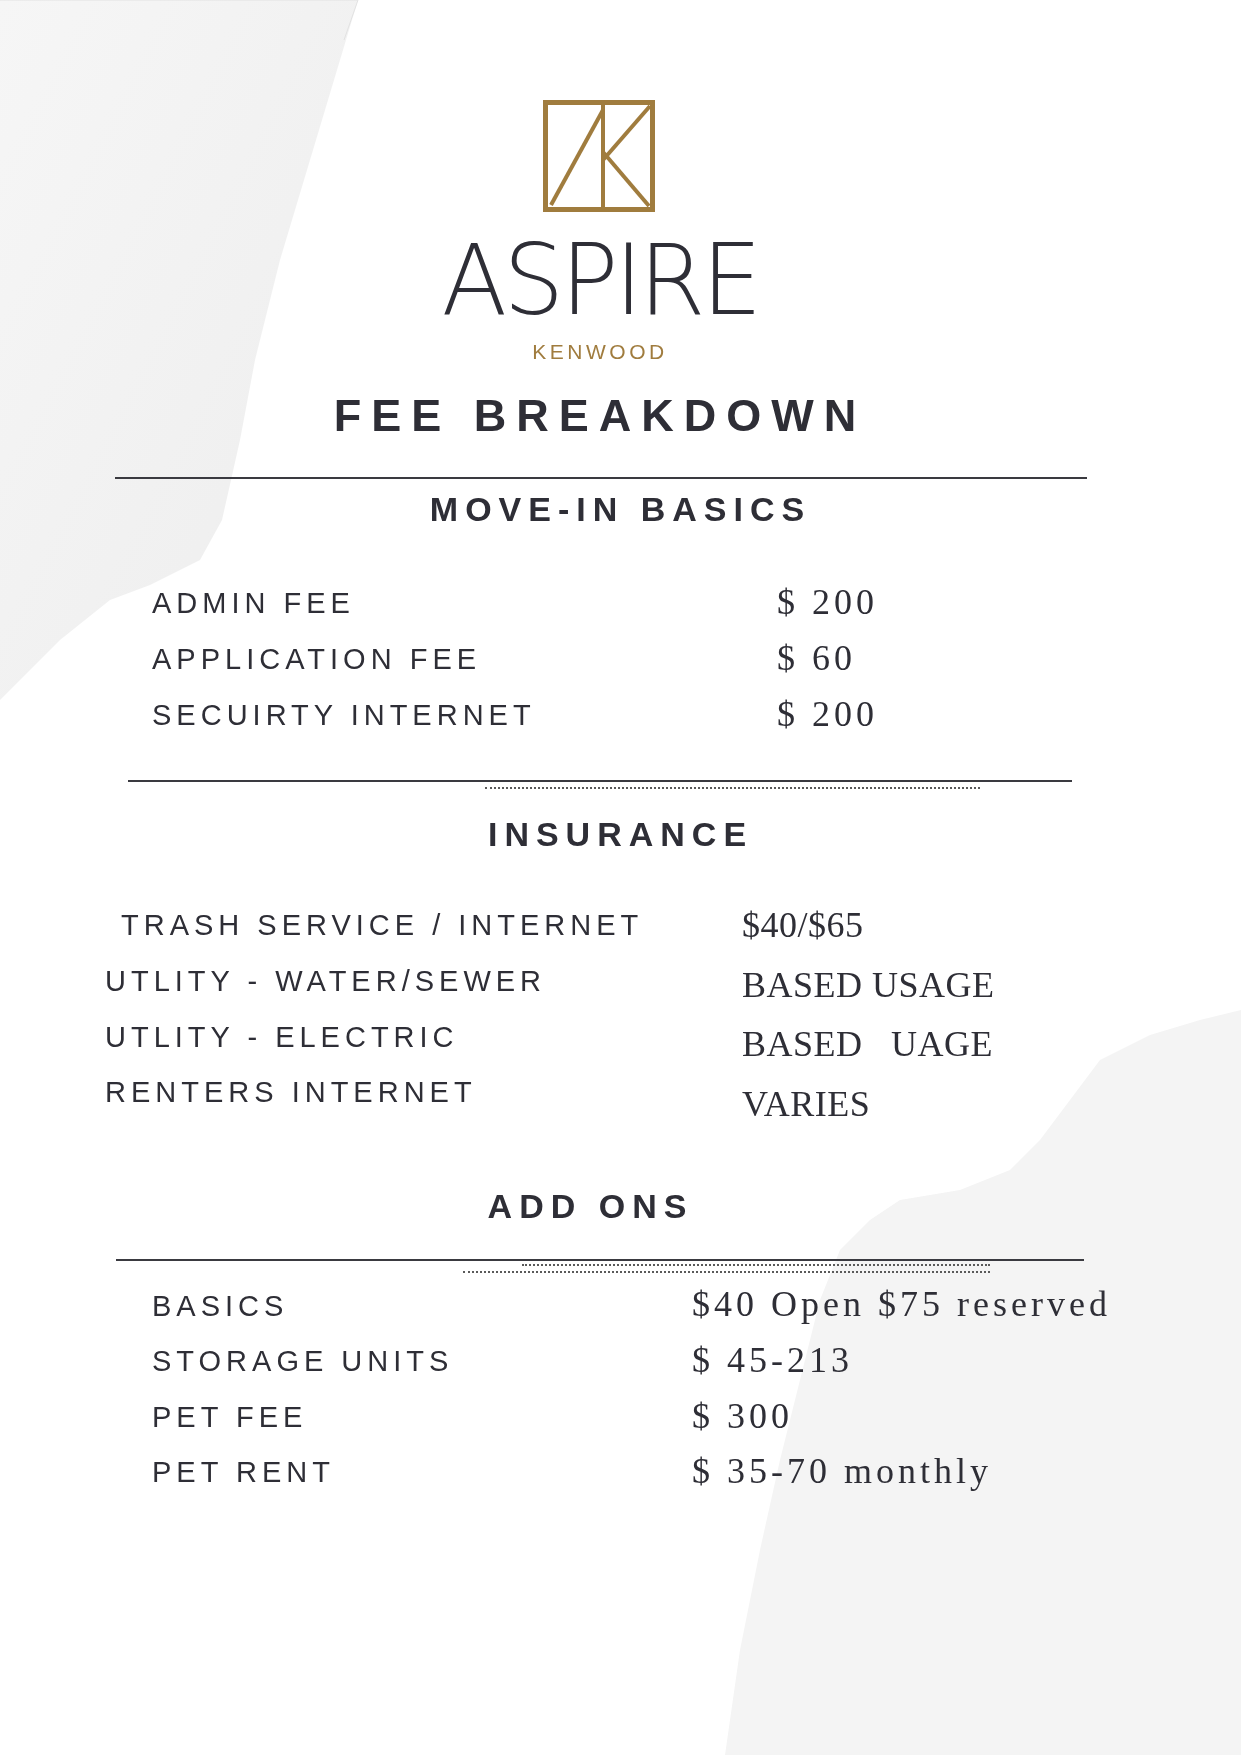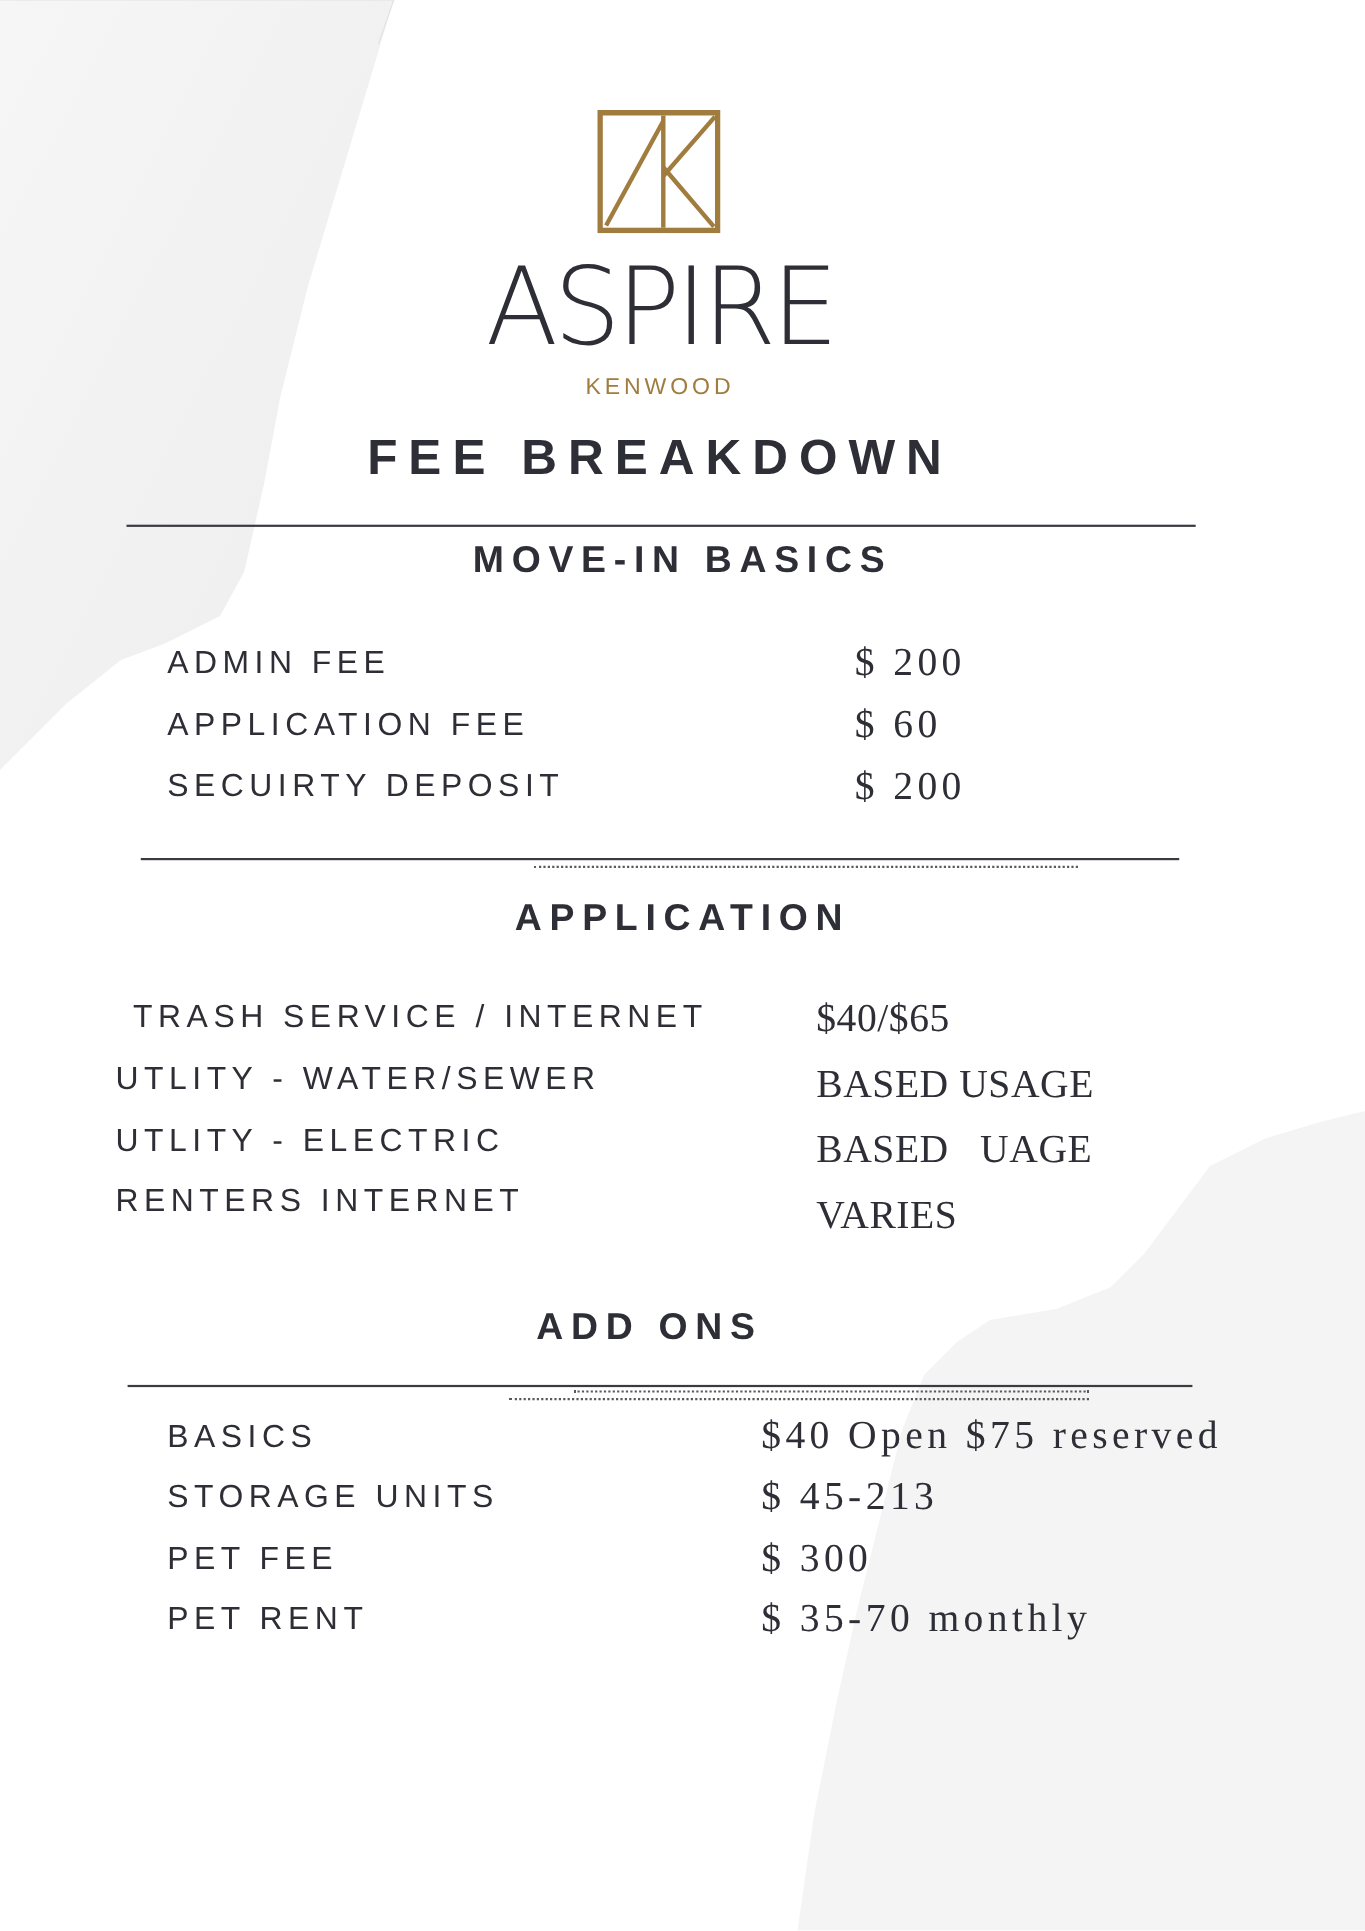--- a/index.html
+++ b/index.html
@@ -77,26 +77,26 @@
 
 <div class="page-title">FEE BREAKDOWN</div>
 
 <div class="rule" style="left:115px; top:477px; width:972px;"></div>
 <div class="section-title" style="top:490px;">MOVE-IN BASICS</div>
 
 <div class="row-label" style="left:152px; top:587px;">ADMIN FEE</div>
 <div class="row-value wide" style="left:777px; top:581px;">$ 200</div>
 <div class="row-label" style="left:152px; top:643px;">APPLICATION FEE</div>
 <div class="row-value wide" style="left:777px; top:637px;">$ 60</div>
-<div class="row-label" style="left:152px; top:699px;">SECUIRTY DEPOSIT</div>
+<div class="row-label" style="left:152px; top:699px;">SECUIRTY INTERNET</div>
 <div class="row-value wide" style="left:777px; top:693px;">$ 200</div>
 
 <div class="rule" style="left:128px; top:780px; width:944px;"></div>
 <div class="dots" style="left:485px; top:787px; width:495px;"></div>
-<div class="section-title" style="top:815px;">APPLICATION</div>
+<div class="section-title" style="top:815px;">INSURANCE</div>
 
 <div class="row-label" style="left:121px; top:909px;">TRASH SERVICE / INTERNET</div>
 <div class="row-value condensed" style="left:742px; top:904px;">$40/$65</div>
 <div class="row-label" style="left:105px; top:965px;">UTLITY - WATER/SEWER</div>
 <div class="row-value condensed" style="left:742px; top:964px;">BASED USAGE</div>
 <div class="row-label" style="left:105px; top:1021px;">UTLITY - ELECTRIC</div>
 <div class="row-value condensed" style="left:742px; top:1023px; white-space:pre;">BASED   UAGE</div>
 <div class="row-label" style="left:105px; top:1076px;">RENTERS INTERNET</div>
 <div class="row-value condensed" style="left:742px; top:1083px;">VARIES</div>
 

